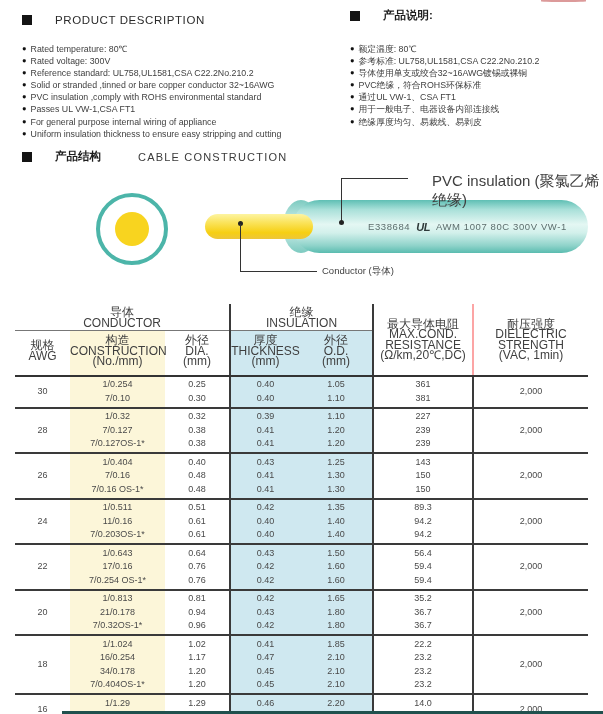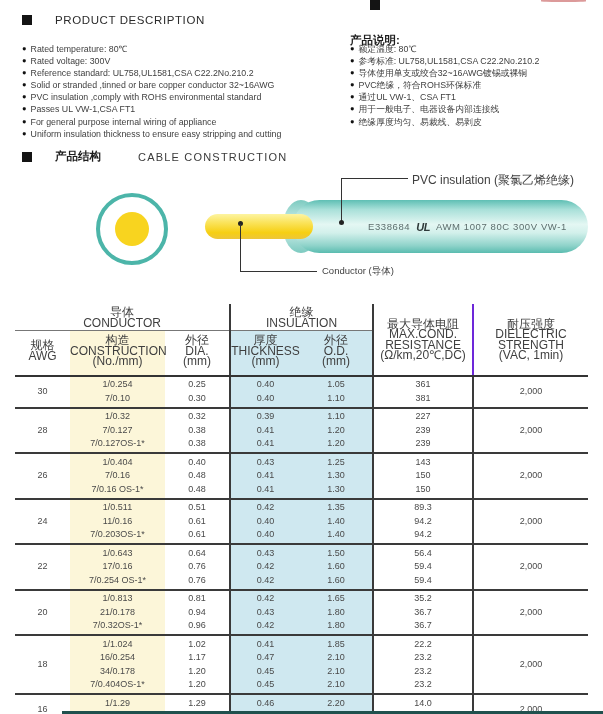--- a/index.html
+++ b/index.html
@@ -7,21 +7,21 @@
     position:relative; width:603px; height:714px; background:#ffffff;
     overflow:hidden; font-family:"Liberation Sans", sans-serif; color:#333;
   }
   
   .sec-title { position:absolute; display:flex; align-items:center; gap:23px; }
   .sq { width:10px; height:10px; background:#141414; flex:0 0 auto; }
   .sec-title .t-main { font-size:11.5px; color:#2b2b2b; letter-spacing:0.6px; }
   .sec-title .t-cn { font-size:11.5px; font-weight:bold; color:#1d1d1d; }
   .sec-title .t-en2 { font-size:11px; color:#3a3a3a; letter-spacing:1.2px; margin-left:14px; }
   #title-desc-en { left:22px; top:14px; }
-  #title-desc-cn { left:350px; top:0;flex-direction:column; }
+  #title-desc-cn { left:350px; top:8px; }
   #title-construction { left:22px; top:149px; }
 
   
   ul.bullets { position:absolute; list-style:none; margin:0; padding:0; }
   ul.bullets li { font-size:8.8px; line-height:11.6px; color:#3e3e3e; white-space:nowrap; }
   ul.bullets .bullet { font-size:7.5px; color:#111; margin-right:4px; vertical-align:0.5px; }
   #bullets-en { left:22px; top:43px; width:330px; }
   #bullets-cn { left:350px; top:43px; width:253px; }
 
   
@@ -36,36 +36,36 @@
   .cable-conductor { position:absolute; left:205px; top:214px; width:108px; height:25px; border-radius:12.5px;
     background:linear-gradient(180deg,#fdf4a1 0%,#fae35a 35%,#f6cf12 75%,#edc63a 100%); }
   .cable-print { position:absolute; left:368px; top:200px; height:53px; display:flex; align-items:center;
     gap:6px; color:#5d6e6d; font-size:9.5px; letter-spacing:0.6px; }
   .ul-mark { font-weight:800; font-style:italic; font-size:11px; color:#2f3a3a; letter-spacing:-0.5px; }
   .ann { position:absolute; background:#333; }
   .dot { position:absolute; width:5px; height:5px; border-radius:50%; background:#222; }
   #pvc-hline  { left:341px; top:178px; width:67px; height:1px; }
   #pvc-vline  { left:341px; top:178px; width:1px;  height:45px; }
   #pvc-dot    { left:339px; top:220px; }
-  #pvc-label  { position:absolute; left:412px; top:172px; font-size:12px; color:#3f3f3f; }
+  #pvc-label  { position:absolute; left:432px; top:172px; font-size:15px; color:#3f3f3f; }
   #cond-dot   { left:238px; top:221px; }
   #cond-vline { left:240px; top:224px; width:1px; height:47px; }
   #cond-hline { left:240px; top:271px; width:77px; height:1px; }
   #cond-label { position:absolute; left:322px; top:265px; font-size:9.5px; color:#3f3f3f; }
 
   
   table.spec { position:absolute; left:15px; top:304px; width:573px;
     border-collapse:collapse; table-layout:fixed; text-align:center; }
   table.spec th { font-weight:normal; color:#3f3f3f; vertical-align:middle; }
   table.spec th div { font-size:12px; line-height:10.5px; }
   tr.grp th { padding:3px 0 2px; }
   .g-cond { border-bottom:1px solid #777; }
   .g-ins  { border-bottom:1px solid #777; border-left:2px solid #3a3a3a; }
   .h-res  { border-left:2px solid #3a3a3a; border-bottom:2px solid #333; }
-  .h-diel { border-left:2px solid #6d28d9; border-bottom:2px solid #333; }
+  .h-diel { border-left:2px solid #fca5a5; border-bottom:2px solid #333; }
   tr.cols th { padding:4px 0 8px; border-bottom:2px solid #333; }
   .bg-yellow { background:#fcf6d9; }
   .bg-blue   { background:#cfe8f0; }
   .bl { border-left:2px solid #3a3a3a; }
   tbody tr { border-top:2px solid #3a3a3a; }
   tbody td { padding:1.5px 0; vertical-align:middle; color:#4a4a4a; }
   tbody td div { font-size:9px; line-height:13.5px; white-space:nowrap; }
 
   
   .footer-bar { position:absolute; left:62px; right:0; bottom:0; height:3px; background:#20514e; }

